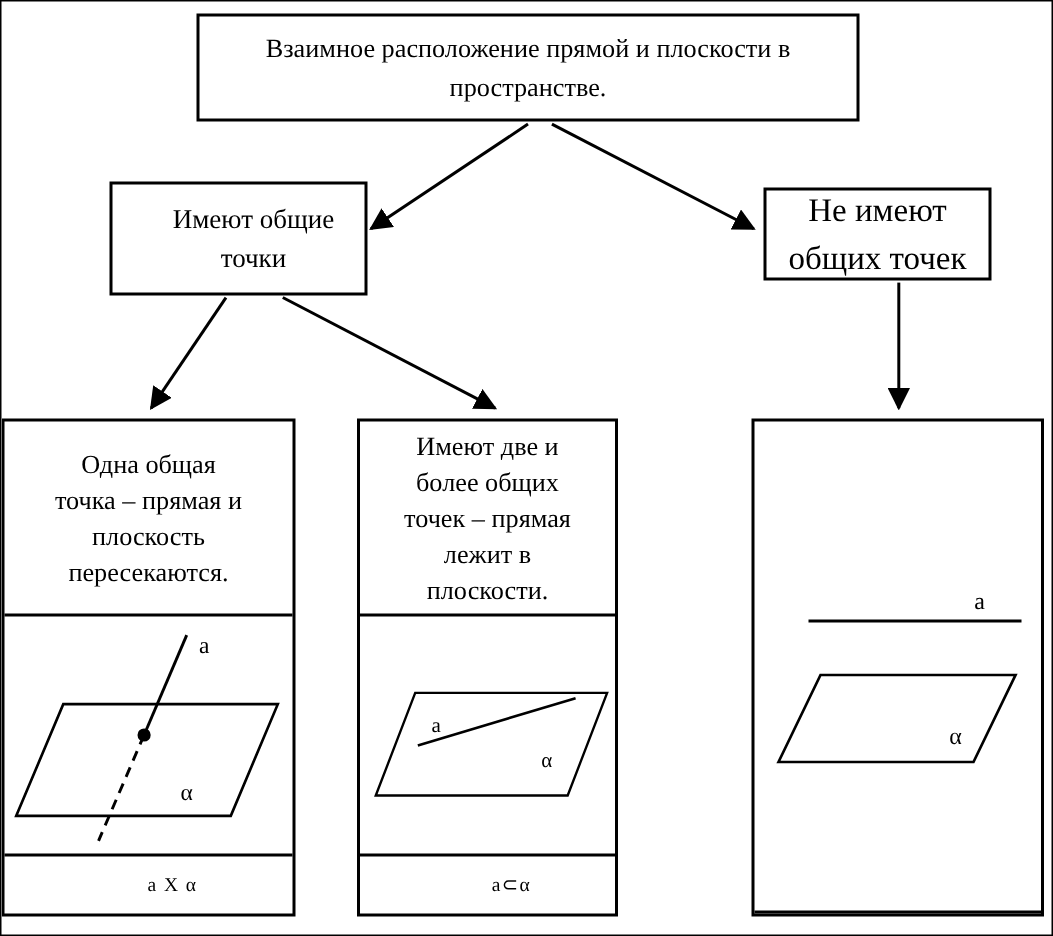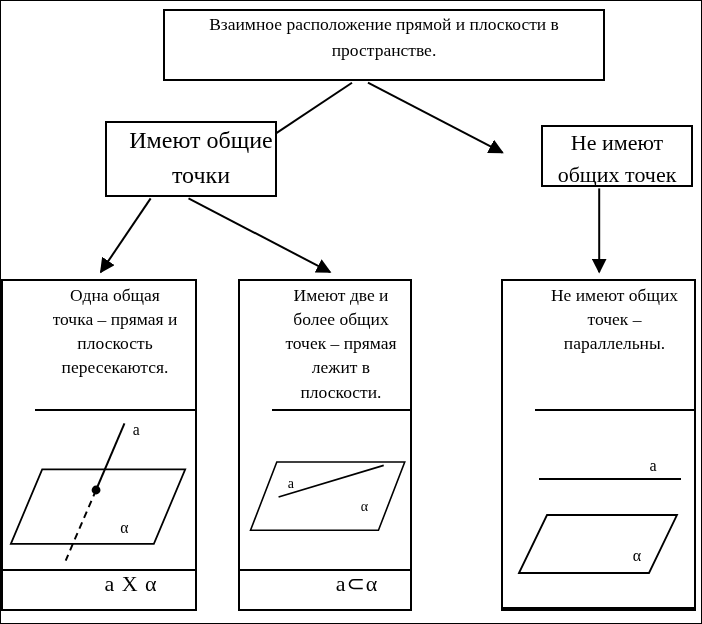--- a/index.html
+++ b/index.html
@@ -1,32 +1,32 @@
 <!DOCTYPE html>
 <html><head>
 <meta charset="utf-8">
 <style>
   html, body { margin:0; padding:0; background:#fff; }
   body { font-family:"Liberation Serif", serif; color:#000; }
   .canvas { position:relative; width:702px; height:624px; background:#fff; border:1px solid #000; box-sizing:border-box; overflow:hidden; }
   .arrows { position:absolute; left:0; top:0; width:700px; height:622px; }
   .box { position:absolute; border:2px solid #000; background:#fff; box-sizing:border-box; }
-  .center { display:flex; justify-content:center; text-align:center;margin-left:32px; }
+  .center { display:flex; align-items:center; justify-content:center; text-align:center; }
   .pre { white-space:pre-line; }
   .title-box { left:130px; top:8px; width:442px; height:72px; font-size:17.5px; line-height:1.5; }
-  .branch-left { left:72px; top:120px; width:172px; height:76px; font-size:24px; line-height:1.45;padding-left:20px; }
+  .branch-left { left:72px; top:120px; width:172px; height:76px; font-size:18px; line-height:1.45;padding-left:20px; }
   .branch-right { left:508px; top:124px; width:152px; height:62px; font-size:22px; line-height:1.45; }
   .case { top:278px; height:332px; display:flex; flex-direction:column; }
   .case-1 { left:0;  width:196px; }
   .case-2 { left:237px; width:174px; }
   .case-3 { left:500px; width:195px; }
   .case-text { height:130px; border-bottom:2px solid #000; font-size:17.5px; line-height:1.38; padding:2px 4px; box-sizing:border-box; }
   .case-figure { flex:1 1 auto; border-bottom:2px solid #000; }
   .case-figure svg { display:block; width:100%; height:100%; }
-  .case-notation { height:38px; font-size:22px; letter-spacing:1px;padding-left:32px; }
+  .case-notation { height:38px; font-size:13px; letter-spacing:1px;padding-left:32px; }
   .fig-label { font-size:16px; font-family:"Liberation Serif", serif; }
 </style>
 </head>
 <body>
 
 <div class="canvas">
 
   <svg class="arrows" viewBox="0 0 702 624" xmlns="http://www.w3.org/2000/svg">
     <defs>
       <marker id="ah" viewBox="0 0 10 10" refX="9" refY="5" markerWidth="7.5" markerHeight="7.5" orient="auto-start-reverse">
@@ -87,25 +87,20 @@
         <polygon points="12,124 42,46 188,46 158,124" fill="none" stroke="#000" stroke-width="1.8"></polygon>
         <line x1="44" y1="86" x2="164" y2="50" stroke="#000" stroke-width="2"></line>
         <text x="58" y="76" text-anchor="middle" class="fig-label">а</text>
         <text x="142" y="102" text-anchor="middle" class="fig-label">α</text>
       </svg>
     </div>
     <div class="case-notation center">а⊂α</div>
   </div>
 
   <div class="box case case-3">
-    <div class="case-text center">
-      <span class="pre">Не имеют общих
-точек –
-параллельны.</span>
-    </div>
     <div class="case-figure">
       <svg viewBox="0 0 191 156" xmlns="http://www.w3.org/2000/svg">
         <line x1="36" y1="48" x2="178" y2="48" stroke="#000" stroke-width="2"></line>
         <text x="150" y="40" text-anchor="middle" class="fig-label">а</text>
         <polygon points="16,142 44,84 174,84 146,142" fill="none" stroke="#000" stroke-width="1.8"></polygon>
         <text x="134" y="130" text-anchor="middle" class="fig-label">α</text>
       </svg>
     </div>
   </div>
 

